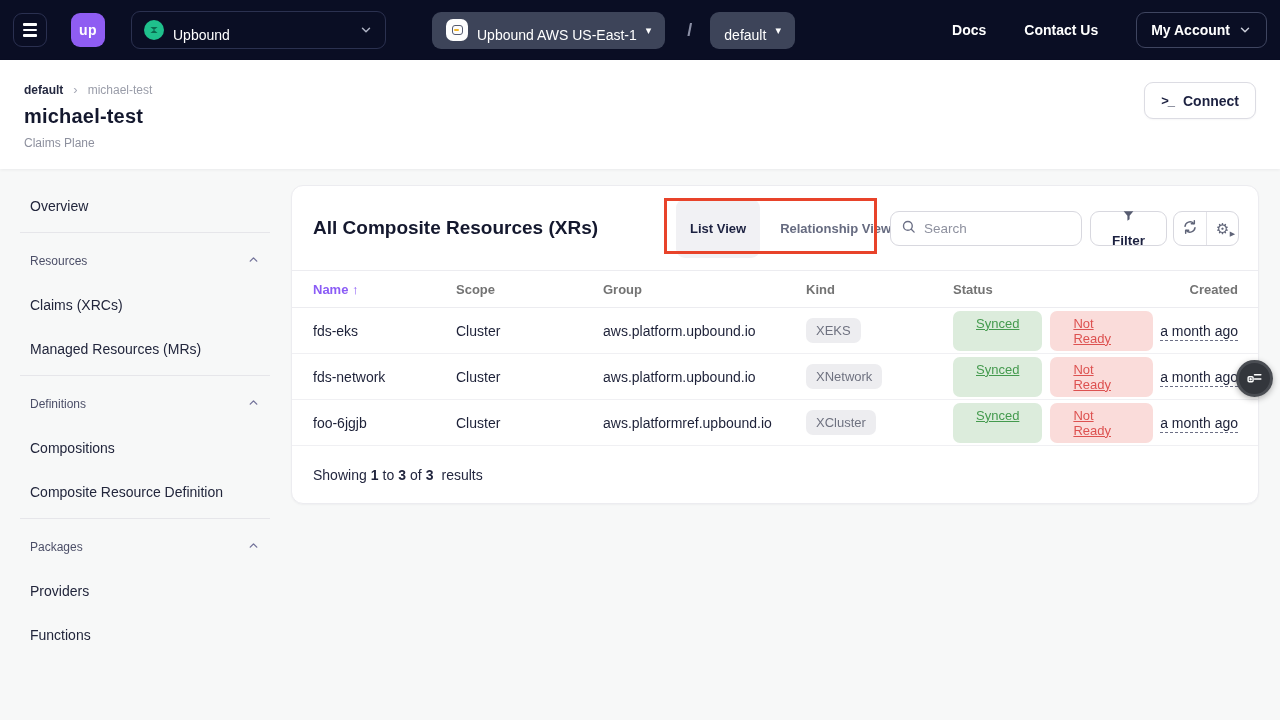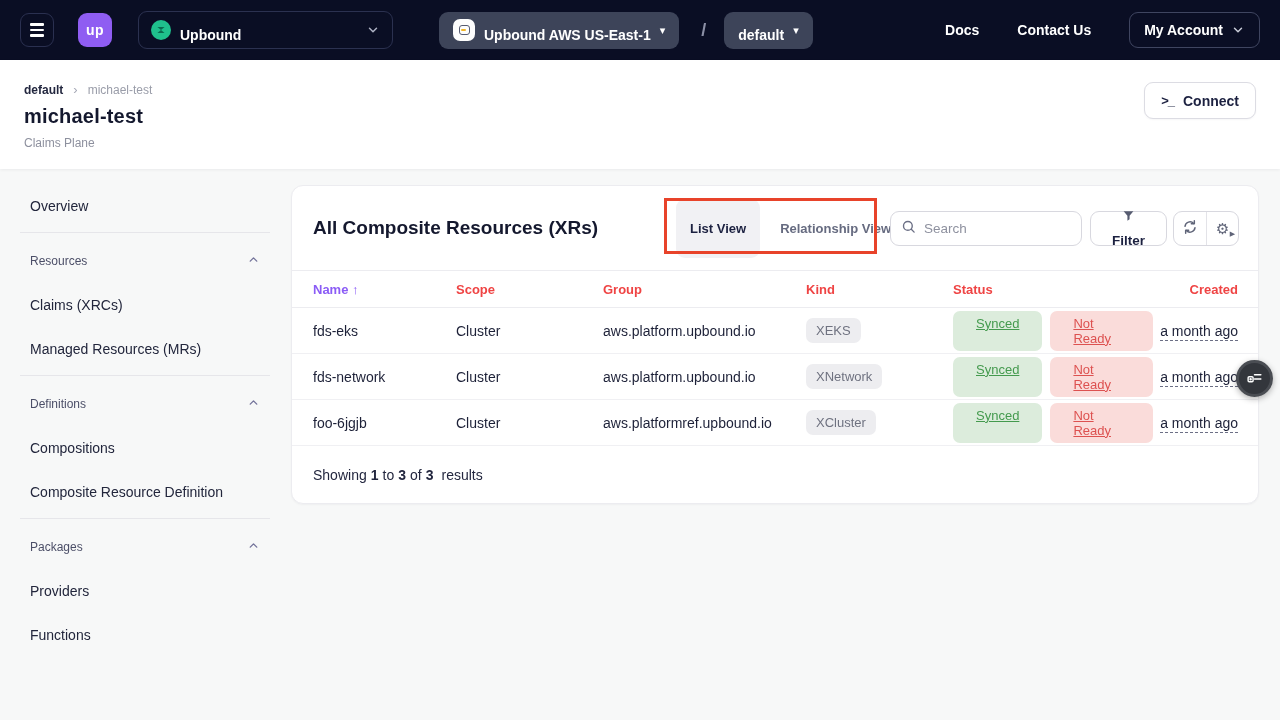--- a/index.html
+++ b/index.html
@@ -1,30 +1,30 @@
 <!DOCTYPE html>
 <html><head>
 <meta charset="utf-8">
 <style>
   * { margin:0; padding:0; box-sizing:border-box; }
   html,body { width:1280px; height:720px; overflow:hidden; }
   body { font-family:"Liberation Sans", sans-serif; background:#f7f8f8; position:relative; color:#1c2140; }
 
   
   .navbar { position:absolute; top:0; left:0; width:1280px; height:60px; background:#0a0e24;
-            display:flex; align-items:center; padding:0 20px; gap:8px; }
+            display:flex; align-items:center; padding:0 13px; gap:8px; }
   .hamburger { width:34px; height:34px; border:1px solid #2a3050; border-radius:9px; background:transparent;
                display:flex; flex-direction:column; justify-content:center; align-items:center; gap:3px; cursor:pointer; }
   .hamburger span { display:block; width:14px; height:2.5px; background:#ffffff; border-radius:1px; }
   .logo-badge { width:34px; height:34px; background:#8f5df2; border-radius:9px; color:#fff; font-weight:bold;
                 font-size:14px; display:flex; align-items:center; justify-content:center; margin-left:16px; letter-spacing:0.5px; }
   .org-select { margin-left:18px; width:255px; height:38px; border:1px solid #2b3150; border-radius:9px;
                 display:flex; align-items:center; padding:0 12px; gap:9px; cursor:pointer; }
   .org-avatar { width:20px; height:20px; border-radius:50%; background:#1fc08c; display:flex; align-items:center; justify-content:center; }
-  .nav-label { color:#fff; font-weight:bold; font-size:14px;margin-top:10px; }
+  .nav-label { color:#fff; font-weight:normal; font-size:14px;margin-top:10px; }
   .org-select .chev { margin-left:auto; }
   .pill { height:37px; background:#3d4459; border-radius:9px; display:flex; align-items:center;
           padding:0 14px; gap:9px; cursor:pointer; }
   .pill.cp { margin-left:38px; }
   .cp-icon { width:22px; height:22px; background:#fdfdfd; border-radius:7px; display:flex; align-items:center; justify-content:center; }
   .cp-icon .inner { width:11px; height:10px; border:1.5px solid #565b70; border-radius:3px; position:relative; }
   .cp-icon .inner::after { content:""; position:absolute; left:1.5px; top:3px; width:5px; height:2px; background:#f0b429; border-radius:1px; }
   .caret { color:#fff; font-size:11px; }
   .nav-slash { color:#8b8fa5; font-size:18px; margin:0 10px 0 14px; font-weight:bold; }
   .nav-links { margin-left:auto; display:flex; align-items:center; gap:38px; }
@@ -78,21 +78,21 @@
   .icon-group { position:absolute; left:881px; width:66px; height:35px; border:1px solid #d8d8df; border-radius:9px;
                 display:flex; background:#fff; overflow:hidden; }
   .icon-seg { width:33px; display:flex; align-items:center; justify-content:center; cursor:pointer; background:transparent; border:none; }
   .icon-seg + .icon-seg { border-left:1px solid #e3e3e8; }
   .gear-wrap { position:relative; font-size:15px; color:#5f6478; line-height:1; }
   .gear-wrap .mini-caret { position:absolute; right:-6px; bottom:-1px; font-size:7px; color:#5f6478; }
 
   .trow { display:grid; grid-template-columns:143px 147px 203px 147px 200px 1fr; align-items:center;
           padding:0 20px 0 21px; }
   .thead { height:38px; border-top:1px solid #ececf0; border-bottom:1px solid #ececf0; }
-  .th { font-size:13px; font-weight:bold; color:#ef4444; cursor:pointer; }
+  .th { font-size:13px; font-weight:bold; color:#737373; cursor:pointer; }
   .th.sorted { color:#8b5cf6; }
   .th.right, .td.right { text-align:right; }
   .trow.data { height:46px; border-bottom:1px solid #f0f0f3; cursor:pointer; }
   .trow.data:last-of-type { border-bottom:1px solid #ececf0; }
   .td { font-size:14px; color:#1d2138; }
   .kind-badge { display:inline-block; background:#ededf0; color:#6f7280; font-size:13px; padding:5px 10px; border-radius:7px; }
   .status-cell { display:flex; gap:8px; }
   .badge { display:inline-block; font-size:13px; padding:5px 23px; border-radius:7px;text-decoration:underline; }
   .badge.synced { background:#dcecdc; color:#449a4e; }
   .badge.notready { background:#fadcda; color:#dd5150; }

